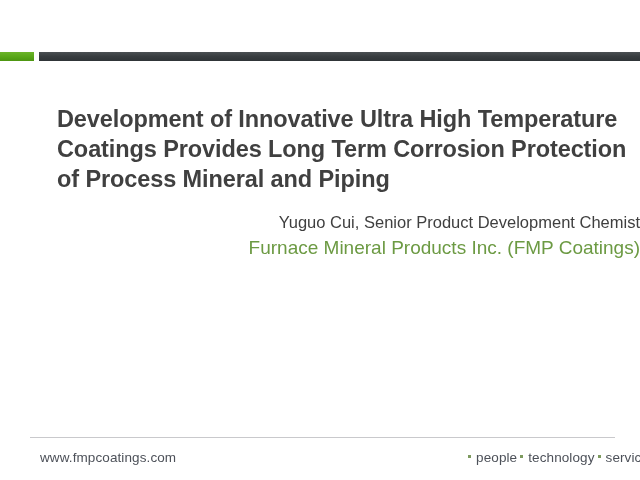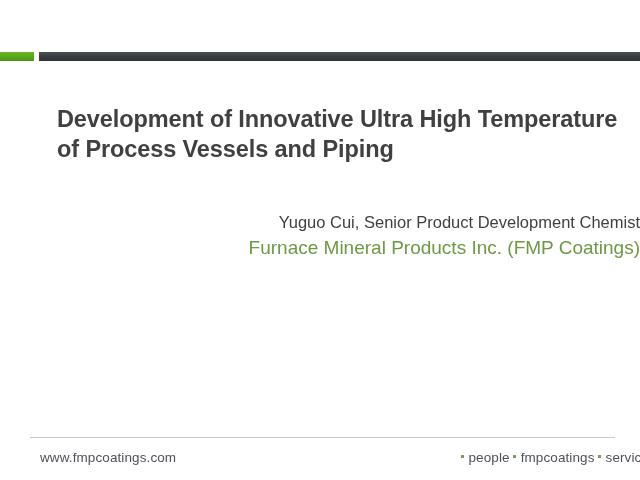--- a/index.html
+++ b/index.html
@@ -139,35 +139,36 @@
 
 <div class="slide">
 
   <div class="top-rule">
     <div class="green-block"></div>
     <div class="dark-bar"></div>
   </div>
 
   <div class="title-block">
     <div class="title-line">Development of Innovative Ultra High Temperature</div>
-    <div class="title-line">of Process Vessels and Piping</div>
+    <div class="title-line">Coatings Provides Long Term Corrosion Protection</div>
+    <div class="title-line">of Process Mineral and Piping</div>
   </div>
 
   <div class="subtitle-block">
     <div class="subtitle-author">Yuguo Cui, Senior Product Development Chemist</div>
     <div class="subtitle-company">Furnace Mineral Products Inc. (FMP Coatings)</div>
   </div>
 
   <div class="footer-rule"></div>
 
   <div class="footer">
     <div class="footer-url">www.fmpcoatings.com</div>
     <div class="footer-tagline">
       <span class="tag-sq"></span>
       <span class="tag-word">people</span>
       <span class="tag-sq mid"></span>
-      <span class="tag-word">fmpcoatings</span>
+      <span class="tag-word">technology</span>
       <span class="tag-sq mid"></span>
       <span class="tag-word">service</span>
     </div>
   </div>
 
 </div>
 
 </body></html>

